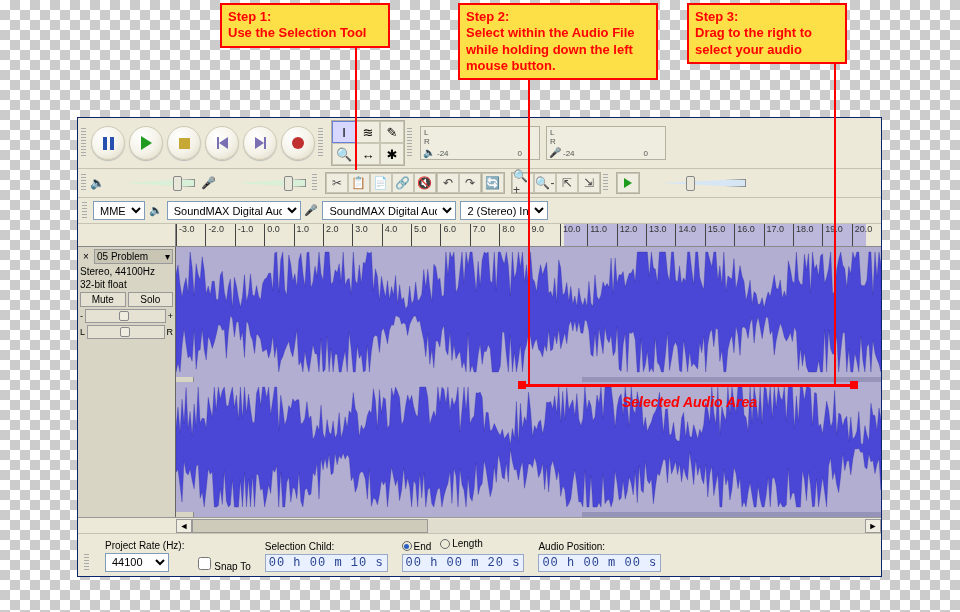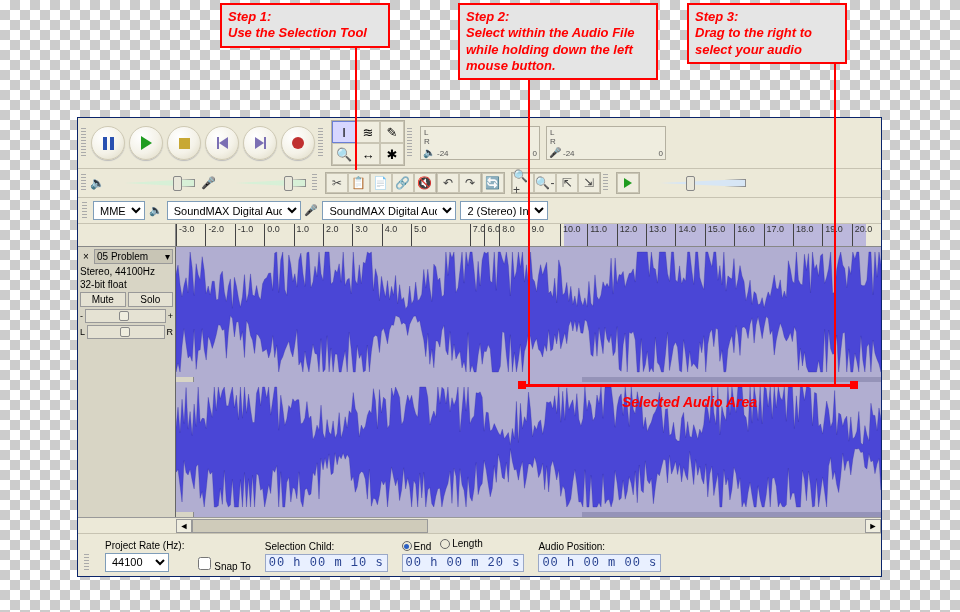--- a/index.html
+++ b/index.html
@@ -10,24 +10,23 @@
     height: 612px;
     position: relative;
     background:
       repeating-conic-gradient(#ccc 0 25%, #fff 0 50%) 0 0 / 20px 20px;
   }
 
   
   .annotation-box {
     position: absolute;
     border: 2px solid #ff0000;
-    background: #e5e5e5;
+    background: #fde047;
     padding: 4px 6px;
     font-size: 13px;
-    font-style: italic;
     font-weight: bold;
     color: #ff0000;
     line-height: 1.25;
     z-index: 30;
   }
   .ann-line {
     position: absolute;
     background: #ff0000;
     z-index: 25;
   }
@@ -168,21 +167,21 @@
     border: 1px solid #b4b0a0;
     background:#efeddf;
     margin-left: 4px;
     position: relative;
     font-size: 8px;
     padding: 2px 3px;
   }
   .meter-box .lbl { position:absolute; left:3px; font-size:8px; color:#555;}
   .meter-box .lbl.l { top:1px; }
   .meter-box .lbl.r { top:10px; }
-  .meter-scale { position:absolute; bottom:1px; left:16px; right:2px; display:flex; justify-content:space-between; color:#555;text-align:right;}
+  .meter-scale { position:absolute; bottom:1px; left:16px; right:17px; display:flex; justify-content:space-between; color:#555;text-align:right;}
   .meter-icon { position:absolute; left:2px; top:20px; font-size:10px; color:#555;}
 
   .vol-slider {
     width: 84px; height: 16px;
     position: relative;
     margin: 0 4px;
   }
   .vol-slider .wedge {
     position:absolute; left:14px; right:0; top:4px; bottom:4px;
     background: linear-gradient(to right, transparent, transparent);
@@ -474,21 +473,21 @@
         <div class="sel" style="left: 387.75px; width: 302.562px;"></div>
         <div class="tick" style="left: 0px;">-3.0</div>
         <div class="tick" style="left: 29.375px;">-2.0</div>
         <div class="tick" style="left: 58.75px;">-1.0</div>
         <div class="tick" style="left: 88.125px;">0.0</div>
         <div class="tick" style="left: 117.5px;">1.0</div>
         <div class="tick" style="left: 146.875px;">2.0</div>
         <div class="tick" style="left: 176.25px;">3.0</div>
         <div class="tick" style="left: 205.625px;">4.0</div>
         <div class="tick" style="left: 235px;">5.0</div>
-        <div class="tick" style="left: 264.375px; margin-left: 44px;">6.0</div>
+        <div class="tick" style="left: 264.375px;">6.0</div>
         <div class="tick" style="left: 293.75px;">7.0</div>
         <div class="tick" style="left: 323.125px;">8.0</div>
         <div class="tick" style="left: 352.5px;">9.0</div>
         <div class="tick" style="left: 384px;">10.0</div>
         <div class="tick" style="left: 411.25px;">11.0</div>
         <div class="tick" style="left: 440.625px;">12.0</div>
         <div class="tick" style="left: 470px;">13.0</div>
         <div class="tick" style="left: 499.375px;">14.0</div>
         <div class="tick" style="left: 528.75px;">15.0</div>
         <div class="tick" style="left: 558.125px;">16.0</div>

